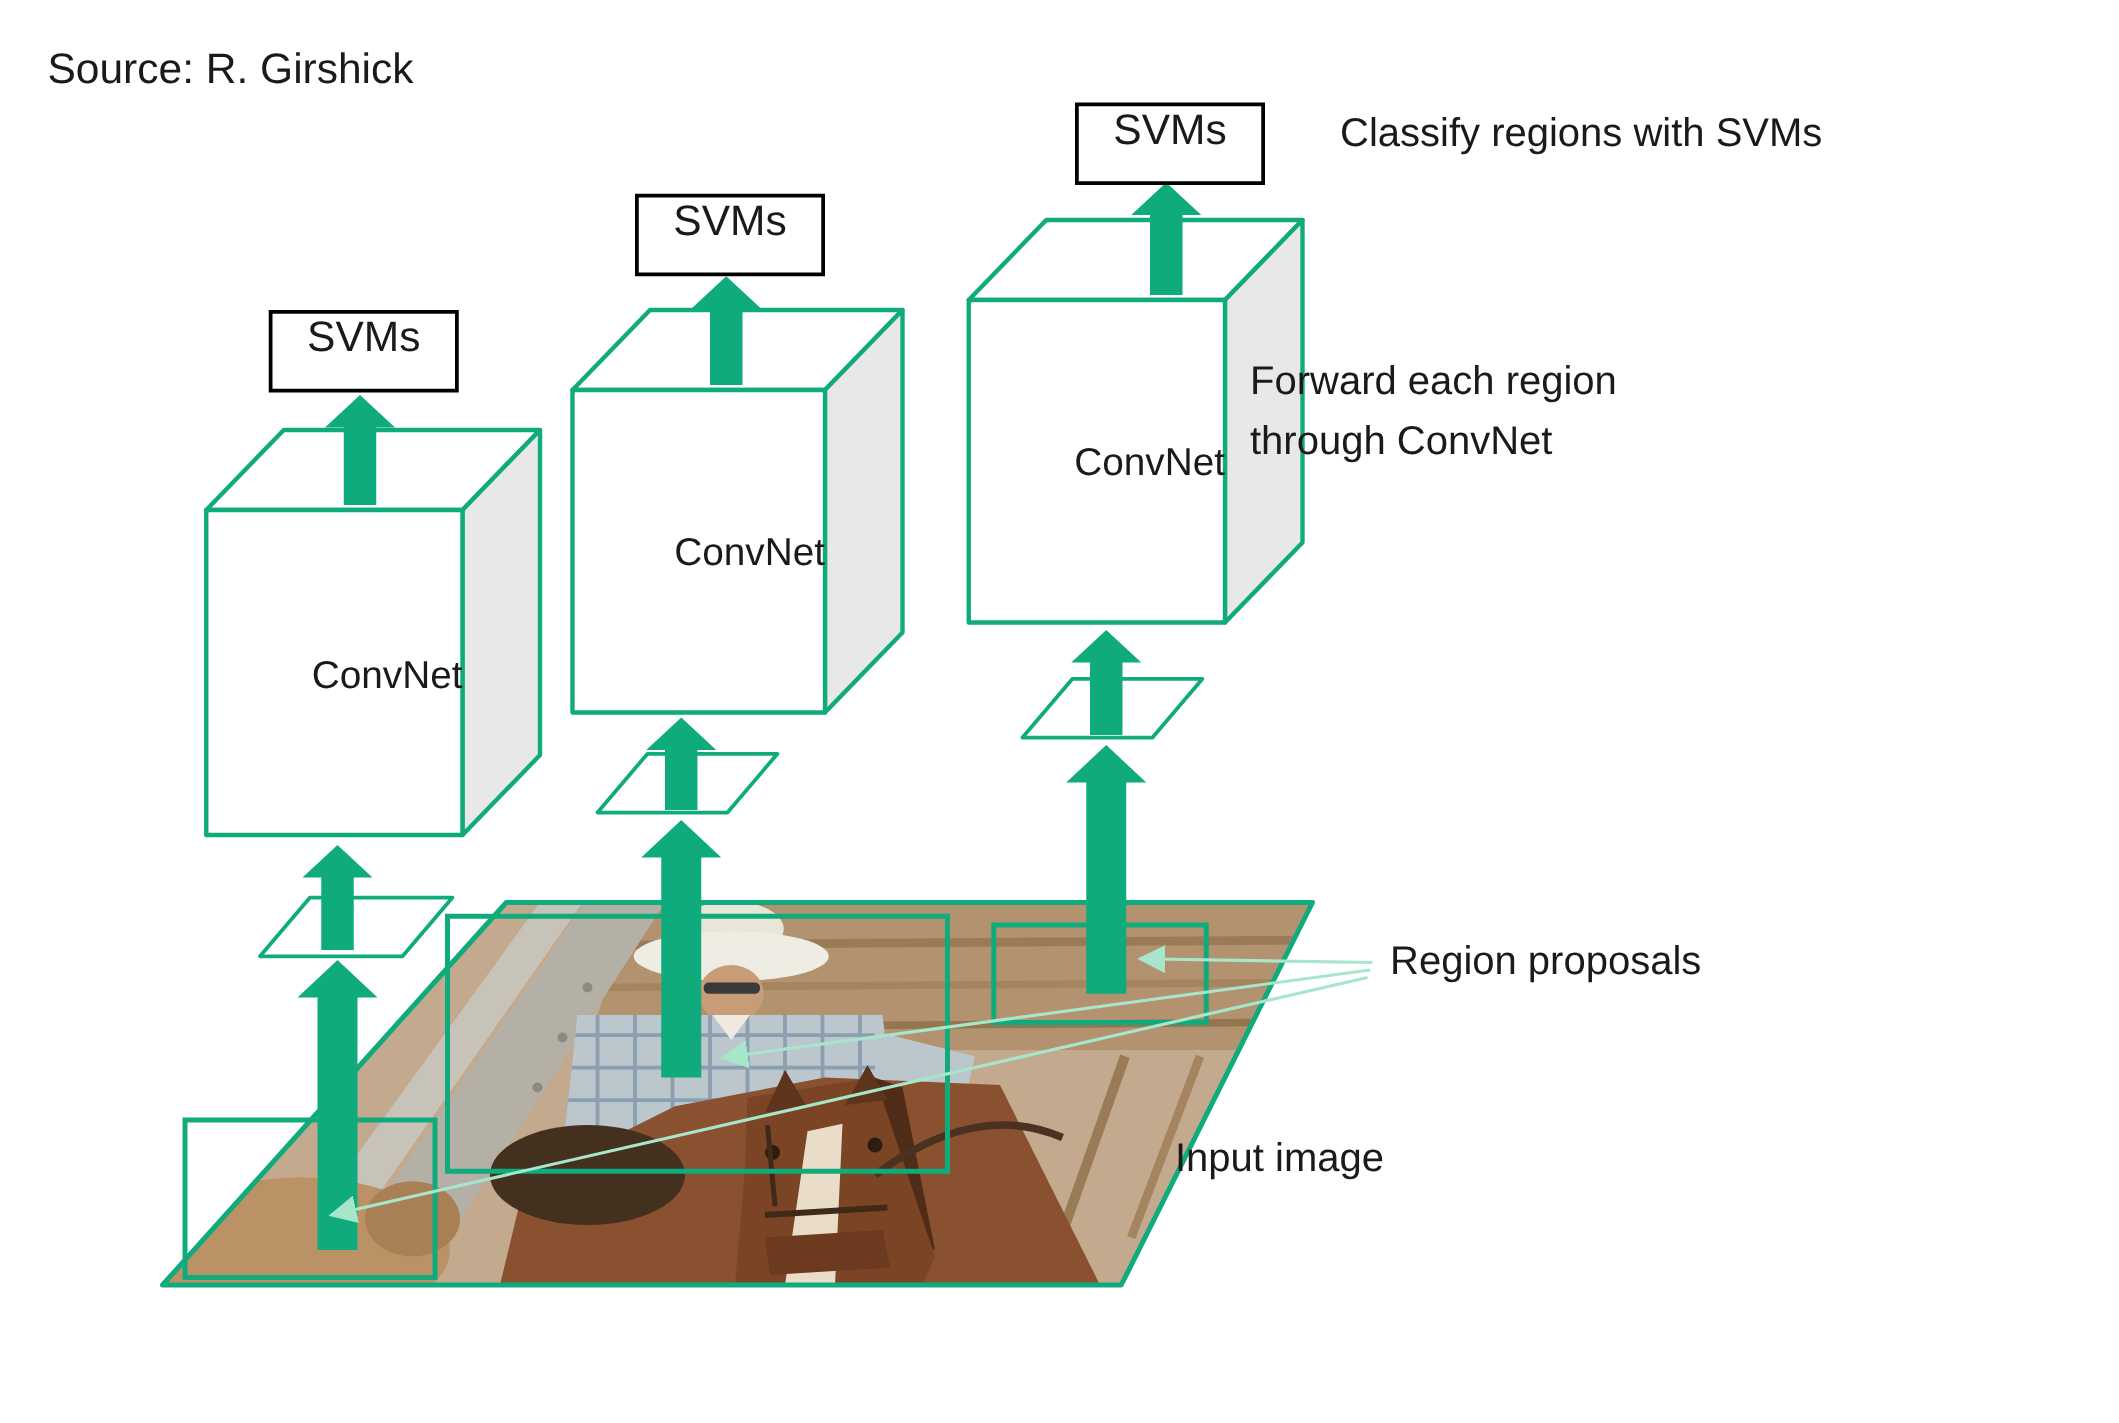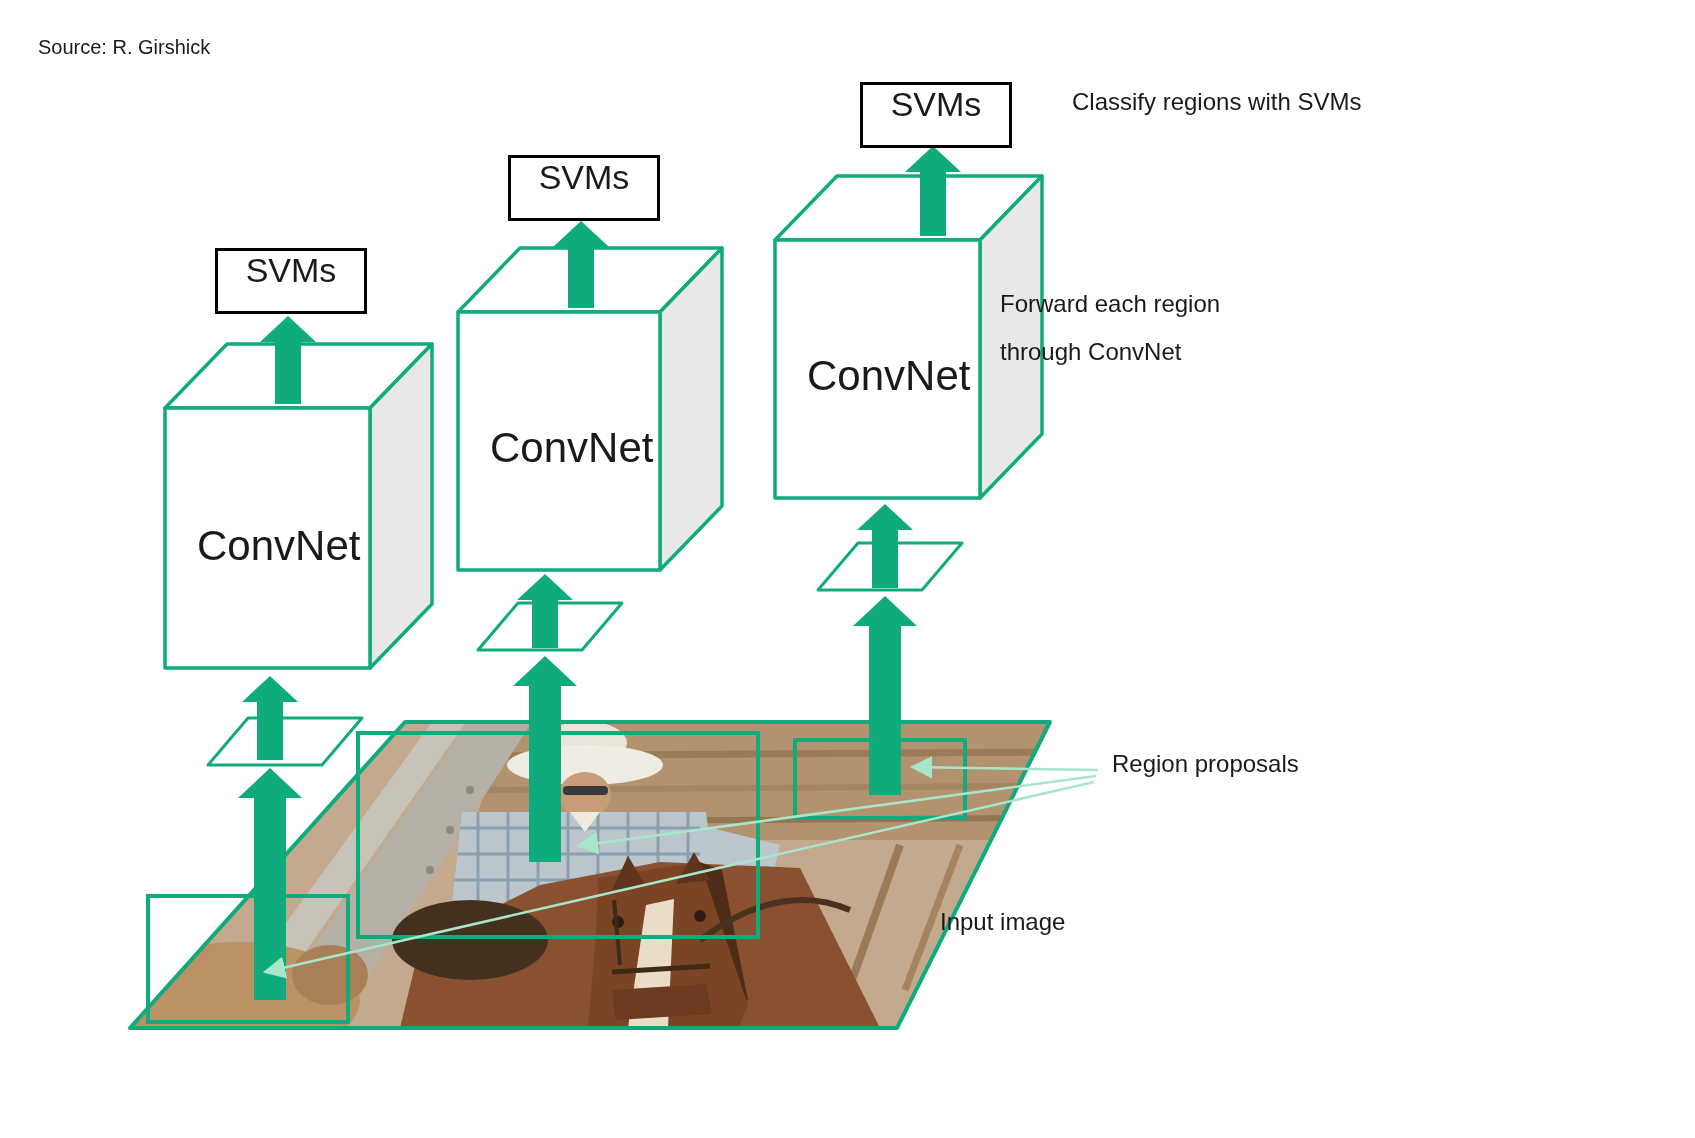--- a/index.html
+++ b/index.html
@@ -6,35 +6,35 @@
   .stage{
     position:relative;
     width:1695px;height:1138px;
     background:#ffffff;
     font-family:"Liberation Sans", sans-serif;
     color:var(--text,#1a1a1a);
     overflow:hidden;
   }
   .stage svg{position:absolute;left:0;top:0;}
   .label{position:absolute;white-space:nowrap;color:var(--text,#1a1a1a);}
-  .source{left:38px;top:36px;font-size:20px;}
-  .annot{font-size:24px;}
+  .source{left:38px;top:36px;font-size:34px;}
+  .annot{font-size:32px;}
   .classify{left:1072px;top:88px;}
   .forward{left:1000px;top:280px;line-height:48px;}
   .warped{left:985px;top:552px;}
   .regionp{left:1112px;top:750px;}
   .inputimg{left:908px;top:908px;margin-left:32px;}
   .svm-box{
     position:absolute;width:146px;height:60px;
     border:3px solid #000;background:#fff;
     display:flex;justify-content:center;
     font-size:34px;
   }
   .convnet-label{
-    position:absolute;text-align:left;font-size:42px;padding-left:32px;
+    position:absolute;text-align:right;font-size:31px;
   }
   
   .face-front{fill:#ffffff;stroke:var(--accent);stroke-width:3.5;stroke-linejoin:round;}
   .face-top{fill:#ffffff;stroke:var(--accent);stroke-width:3.5;stroke-linejoin:round;}
   .face-side{fill:var(--side_fill);stroke:var(--accent);stroke-width:3.5;stroke-linejoin:round;}
   .arrow{fill:var(--accent);stroke:none;}
   .quad{fill:#ffffff;stroke:var(--accent);stroke-width:3;stroke-linejoin:round;}
   .region{fill:none;stroke:var(--accent);stroke-width:4;}
   .photo-outline{fill:none;stroke:var(--accent);stroke-width:4;stroke-linejoin:round;}
   .light-line{stroke:var(--light_arrow);stroke-width:2.5;fill:none;}

